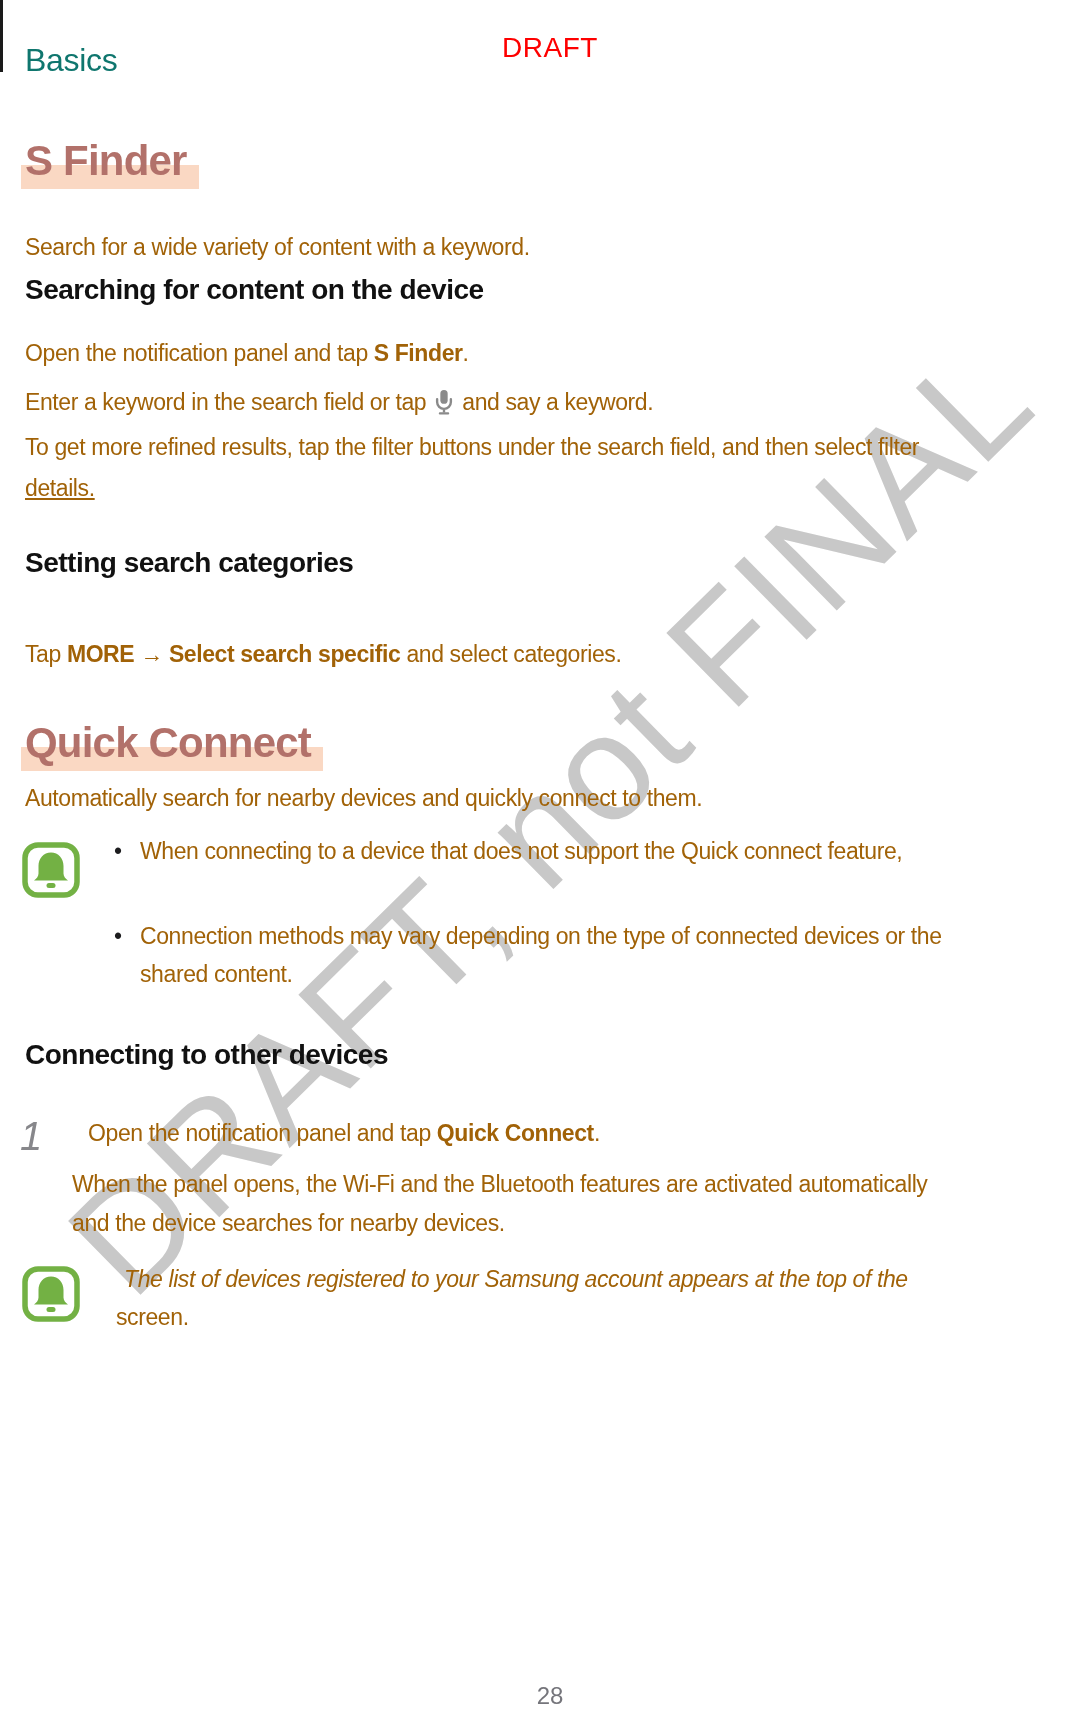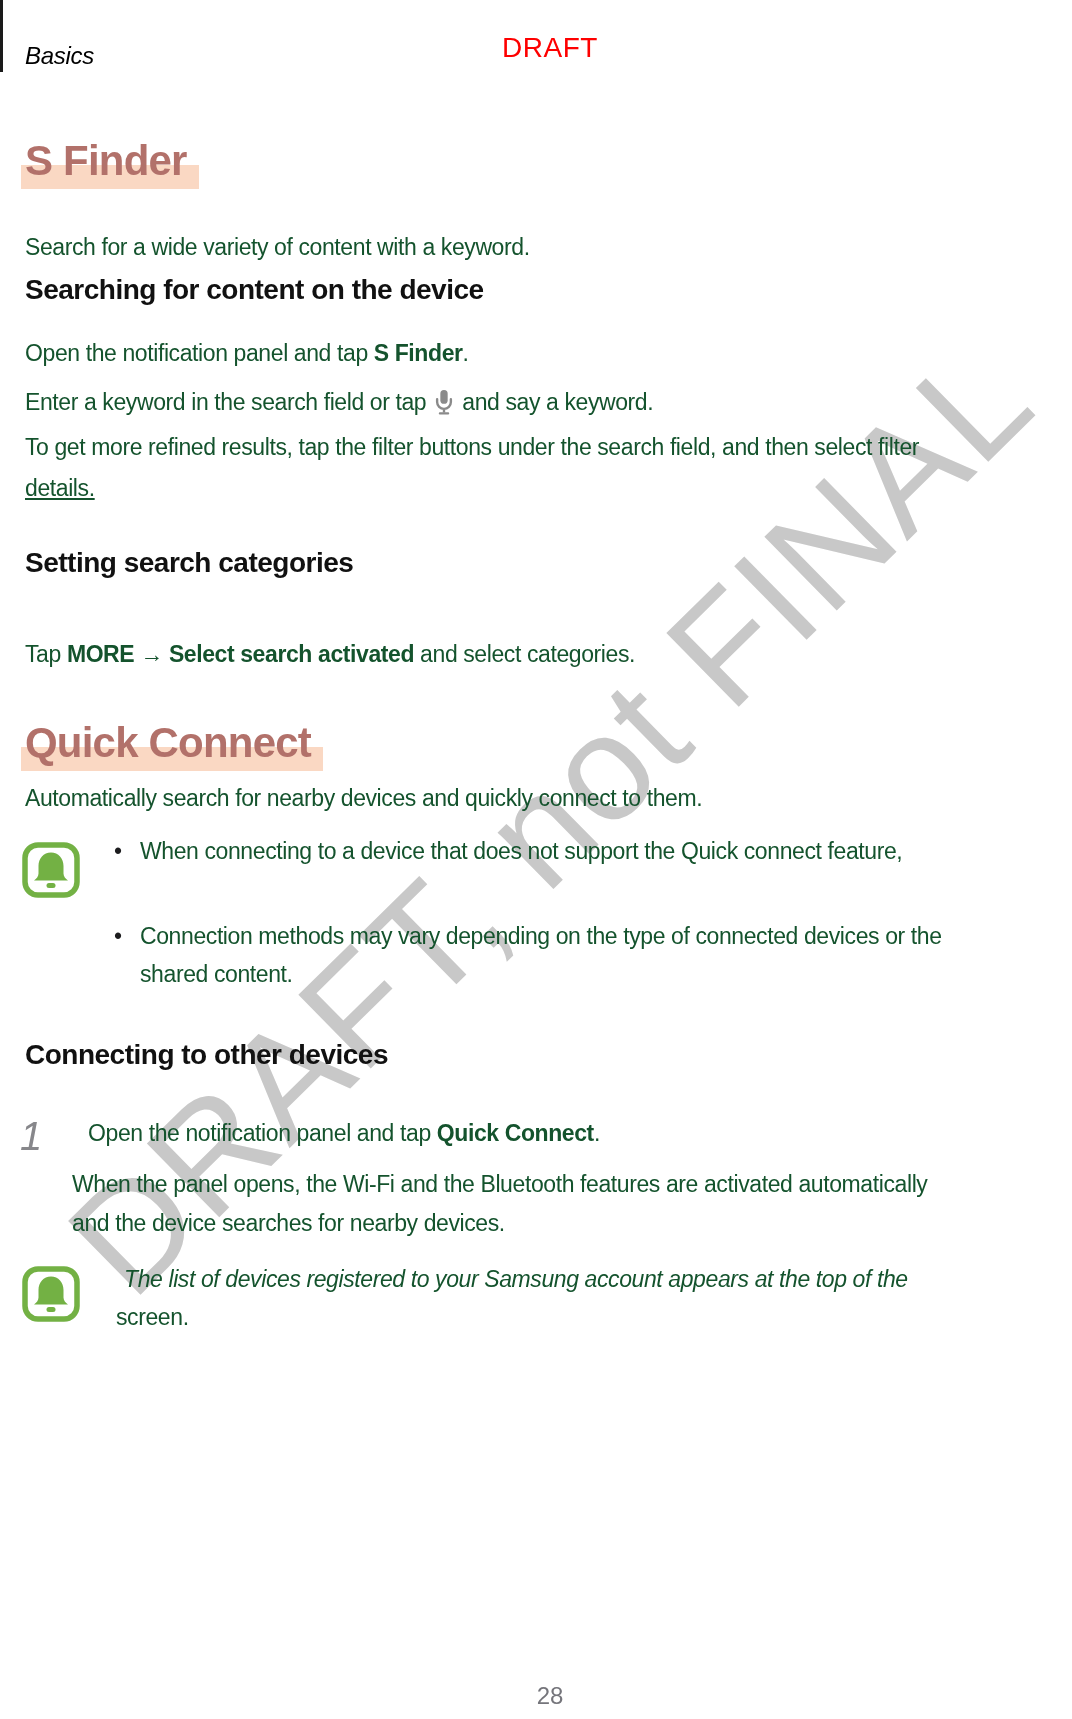--- a/index.html
+++ b/index.html
@@ -1,30 +1,30 @@
 <!DOCTYPE html>
 <html><head>
 <meta charset="utf-8">
 <style>
   html,body{margin:0;padding:0;background:#ffffff;}
   #page{
     position:relative;width:1072px;height:1719px;background:#ffffff;
     font-family:"Liberation Sans", sans-serif;color:#1c1c1e;overflow:hidden;
   }
   .abs{position:absolute;white-space:nowrap;line-height:1;}
-  .t{font-size:23px;letter-spacing:-0.4px;color:#14532d;}
+  .t{font-size:23px;letter-spacing:-0.4px;color:#a16207;}
   .h1{font-size:42px;font-weight:600;letter-spacing:-0.8px;color:#b2716a;}
   .h1 .hl{
     display:inline-block;
     padding:0 12px 7px 4px;margin-left:-4px;
     background:linear-gradient(to bottom, rgba(0,0,0,0) 52%, #fad8c3 52%);
   }
   .h2{font-size:28px;font-weight:700;letter-spacing:-0.5px;color:#111111;}
   .b{font-weight:700;}
-  .gray-label{font-size:24px;color:#000000;letter-spacing:-0.3px;font-style:italic;}
+  .gray-label{font-size:32px;color:#0f766e;letter-spacing:-0.3px;}
   .draft-stamp{font-size:28px;color:#fe0000;text-align:center;letter-spacing:0.5px;}
   .watermark{
     position:absolute;left:550px;top:820px;
     transform:translate(-50%,-50%) rotate(-44.5deg);
     font-size:150px;color:#c8c8c8;letter-spacing:2px;white-space:nowrap;
     z-index:0;
   }
   .content{position:absolute;inset:0;z-index:1;}
   .leftbar{position:absolute;left:0;top:0;width:3px;height:72px;background:#1a1a1a;}
   .step-num{font-size:40px;font-style:italic;color:#87878b;}
@@ -60,21 +60,21 @@
             <rect x="8" y="2" width="8" height="15" rx="4" fill="#8a8a8a"></rect>
             <path d="M4.5 12 v3 a7.5 7.5 0 0 0 15 0 v-3" stroke="#8a8a8a" stroke-width="2.6" fill="none" stroke-linecap="round"></path>
             <line x1="12" y1="23" x2="12" y2="26.5" stroke="#8a8a8a" stroke-width="2.6"></line>
             <line x1="7.5" y1="27.5" x2="16.5" y2="27.5" stroke="#8a8a8a" stroke-width="2.4" stroke-linecap="round"></line>
           </svg></span><span>and say a keyword.</span></div>
 
     <div class="abs t" style="left:25px;top:436px;">To get more refined results, tap the filter buttons under the search field, and then select filter</div>
     <div class="abs t" style="left:25px;top:477px;text-decoration:underline;">details.</div>
 
     <div class="abs h2" style="left:25px;top:549px;">Setting search categories</div>
-    <div class="abs t" style="left:25px;top:643px;"><span>Tap </span><span class="b">MORE</span><span> → </span><span class="b">Select search activated</span><span> and select categories.</span></div>
+    <div class="abs t" style="left:25px;top:643px;"><span>Tap </span><span class="b">MORE</span><span> → </span><span class="b">Select search specific</span><span> and select categories.</span></div>
 
     <div class="abs h1" style="left:25px;top:722px;">
       <span class="hl">Quick Connect</span>
     </div>
     <div class="abs t" style="left:25px;top:787px;">Automatically search for nearby devices and quickly connect to them.</div>
 
     <div class="note-icon" style="left:22px;top:842px;">
       <svg width="58" height="56" viewBox="0 0 58 56">
         <rect x="3" y="3" width="52" height="50" rx="13" fill="none" stroke="#73b144" stroke-width="5.5"></rect>
         <path d="M29 10.5 C21.5 10.5 16.5 16.5 16.5 24 L16.5 31.5 C16.5 34.5 14.5 36.5 12 38.5 L46 38.5 C43.5 36.5 41.5 34.5 41.5 31.5 L41.5 24 C41.5 16.5 36.5 10.5 29 10.5 Z" fill="#73b144"></path>

